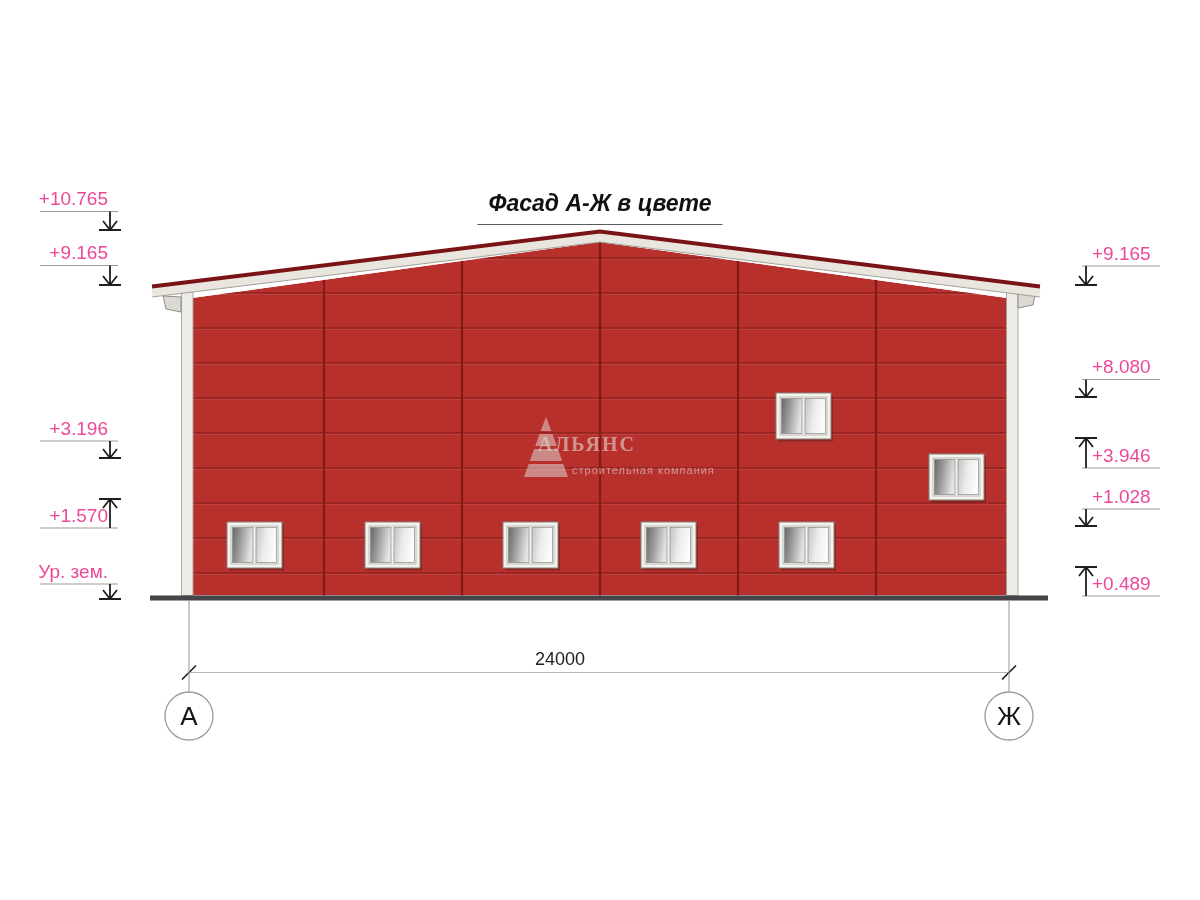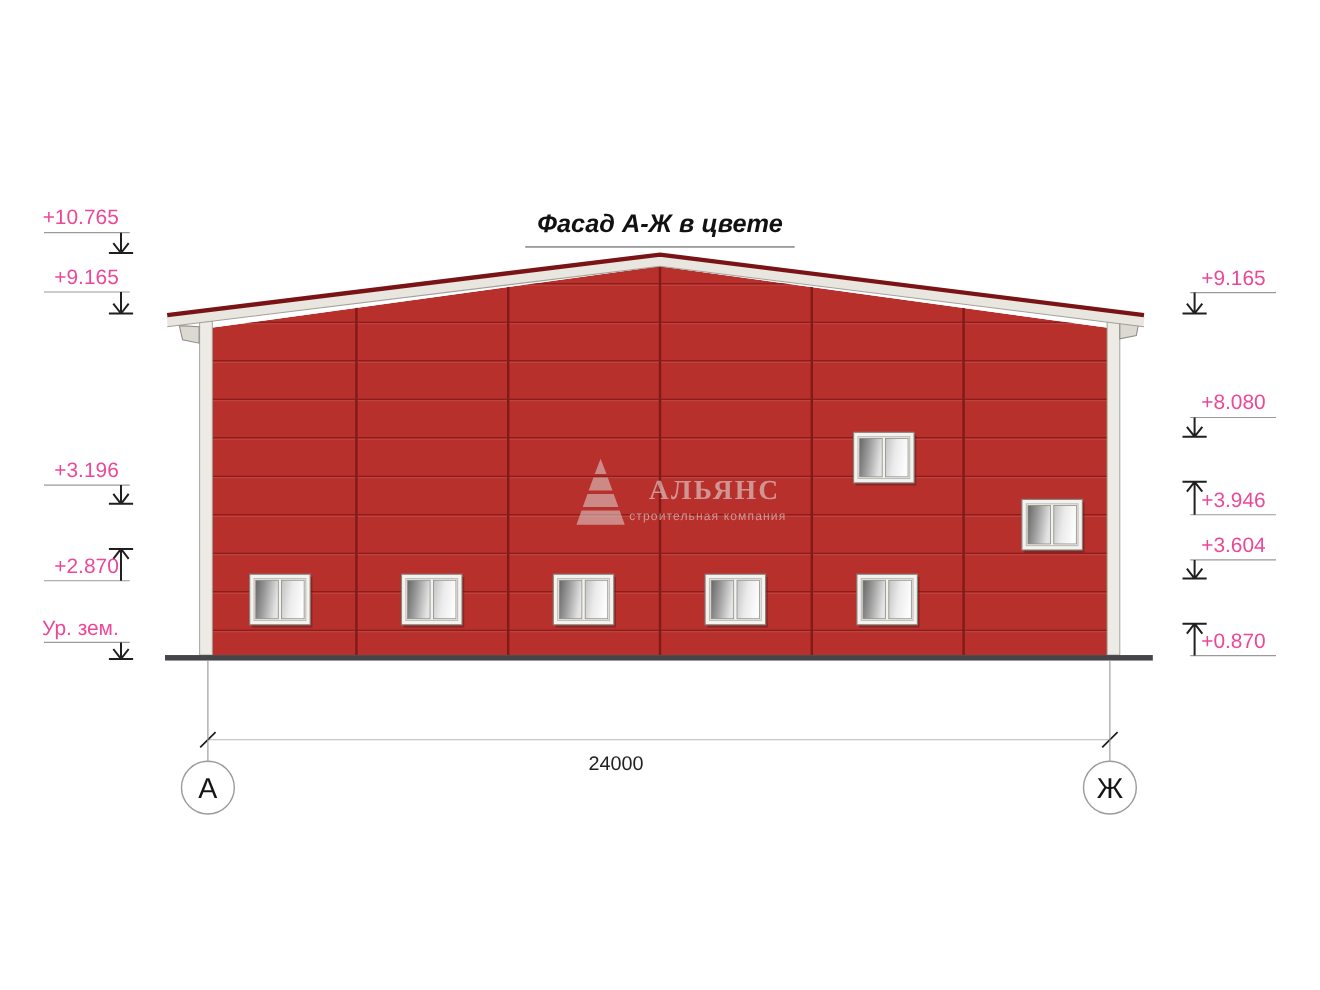--- a/index.html
+++ b/index.html
@@ -10,25 +10,25 @@
   #drawing{position:absolute;left:0;top:0;}
   .label{position:absolute;color:#ec4899;white-space:nowrap;}
   .title{
     left:50%;top:147px;transform:translateX(-50%);
     font-size:23px;font-style:italic;font-weight:700;color:#111;
     padding:0 11px 7px 11px;border-bottom:1.5px solid #5a5a5a;margin-top:43px;
   }
   .lvl{font-size:19px;line-height:20px;}
   .lvl.left{left:28px;width:80px;text-align:right;}
   .lvl.right{left:1092px;width:90px;text-align:left;}
-  .dim-text{left:520px;top:649px;width:80px;text-align:center;font-size:18px;color:#222;margin-top:35px;}
+  .dim-text{left:520px;top:649px;width:80px;text-align:center;font-size:18px;color:#222;}
   .axis-letter{width:48px;height:48px;line-height:48px;text-align:center;font-size:26px;color:#151515;}
   .logo-name{
-    left:590px;top:433px;font-family:"Liberation Serif",serif;font-weight:bold;
-    font-size:25px;letter-spacing:2px;color:rgba(222,212,207,0.62);
+    left:538px;top:433px;font-family:"Liberation Serif",serif;font-weight:bold;
+    font-size:20px;letter-spacing:2px;color:rgba(222,212,207,0.62);
   }
   .logo-tagline{
     left:572px;top:464px;font-size:11px;letter-spacing:1px;
     color:rgba(219,190,186,0.72);
   }
 </style>
 </head>
 <body>
 
 <svg id="drawing" width="1200" height="900" viewBox="0 0 1200 900">
@@ -113,28 +113,28 @@
   <path d="M189,601 V692 M1009,601 V692" stroke="#979797" stroke-width="1" fill="none"></path>
   <circle cx="189" cy="716" r="24" fill="#ffffff" stroke="#9c9c9c" stroke-width="1.3"></circle>
   <circle cx="1009" cy="716" r="24" fill="#ffffff" stroke="#9c9c9c" stroke-width="1.3"></circle>
 </svg>
 
 <div class="label title">Фасад А-Ж в цвете</div>
 
 <div class="label lvl left" style="top:189px">+10.765</div>
 <div class="label lvl left" style="top:243px">+9.165</div>
 <div class="label lvl left" style="top:419px">+3.196</div>
-<div class="label lvl left" style="top:506px">+2.870</div>
+<div class="label lvl left" style="top:506px">+1.570</div>
 <div class="label lvl left" style="top:562px">Ур. зем.</div>
 
 <div class="label lvl right" style="top:244px">+9.165</div>
 <div class="label lvl right" style="top:357px">+8.080</div>
 <div class="label lvl right" style="top:446px">+3.946</div>
-<div class="label lvl right" style="top:487px">+3.604</div>
-<div class="label lvl right" style="top:574px">+0.870</div>
+<div class="label lvl right" style="top:487px">+1.028</div>
+<div class="label lvl right" style="top:574px">+0.489</div>
 
 <div class="label dim-text">24000</div>
 
 <div class="label axis-letter" style="left:165px;top:692px">А</div>
 <div class="label axis-letter" style="left:985px;top:692px">Ж</div>
 
 <div class="label logo-name">АЛЬЯНС</div>
 <div class="label logo-tagline">строительная компания</div>
 
 </body></html>

